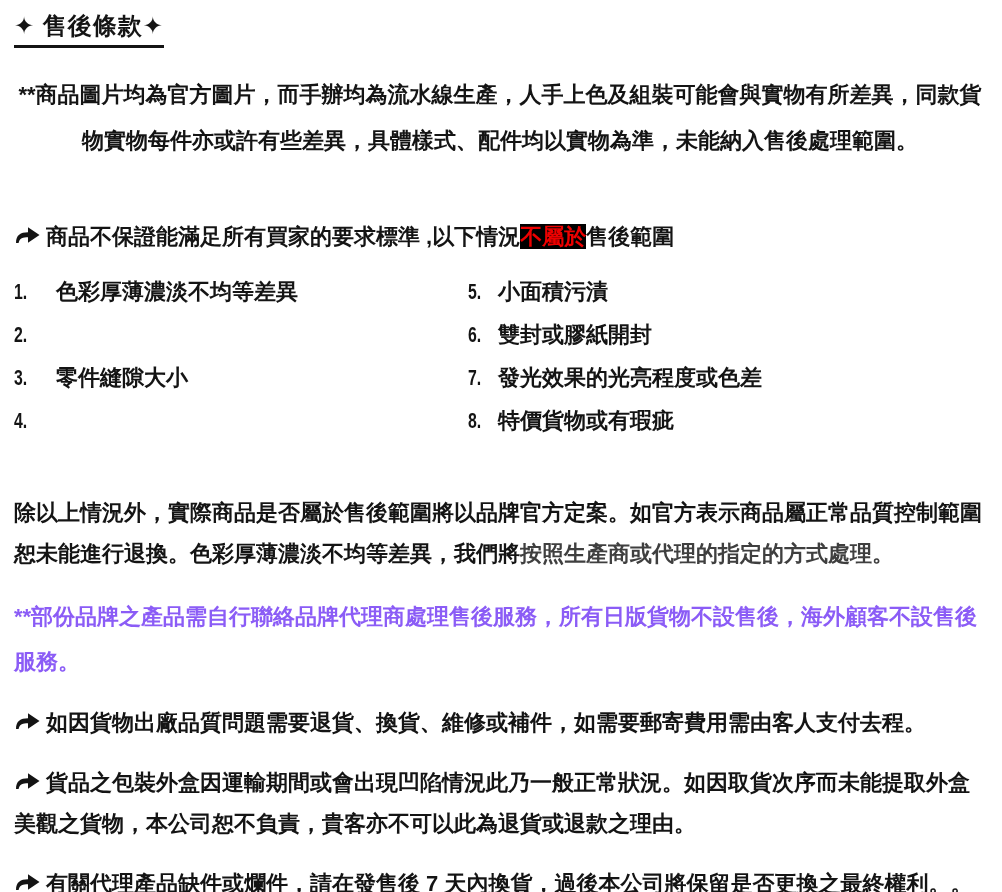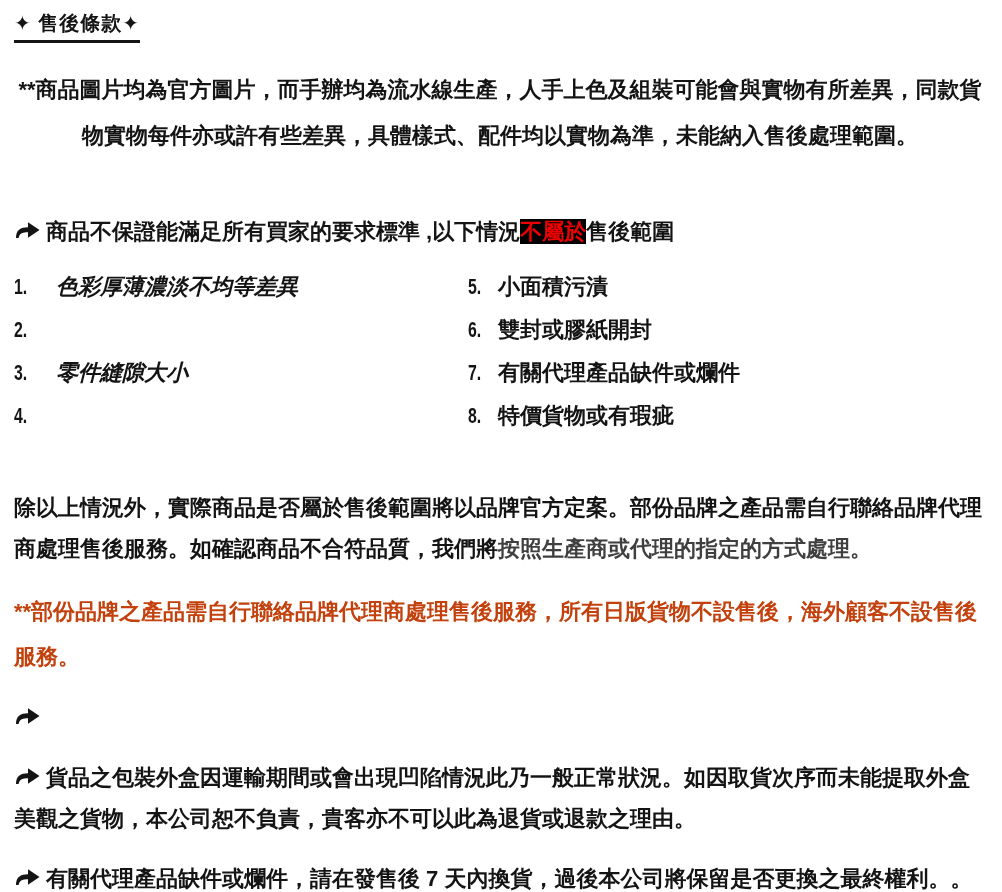--- a/index.html
+++ b/index.html
@@ -8,21 +8,21 @@
     width: 1002px;
     height: 892px;
     overflow: hidden;
     font-family: "Liberation Sans", "DejaVu Sans", sans-serif;
     font-weight: 700;
     color: #141414;
     padding: 10px 16px 0 14px;
   }
   .title {
     display: inline-block;
-    font-size: 20px;
+    font-size: 24px;
     letter-spacing: 1px;
     border-bottom: 3px solid #141414;
     padding-bottom: 3px;
     margin-bottom: 24px;
   }
   p, .line { font-size: 22px; }
   .intro {
     line-height: 46px;
     margin-bottom: 52px;
     text-align: center;
@@ -44,30 +44,30 @@
     font-size: 22px;
     line-height: 32px;
   }
   .num-item .num {
     font-family: "Liberation Sans", "DejaVu Sans", sans-serif;
     transform: scaleX(0.72);
     transform-origin: left center;
     display: inline-block;
   }
   .col-left .num { width: 40px; }
-  .col-left .text { margin-left: 2px; font-style: italic; }
+  .col-left .text { margin-left: 2px; }
   .col-right { padding-left: 2px; }
   .col-right .num { width: 30px; }
   .decision {
     line-height: 41px;
     margin-bottom: 20px;
   }
   .decision .gray { color: #3f3f3f; text-align: right; }
   .red-note {
-    color: #c2410c;
+    color: #8b5cf6;
     line-height: 45px;
     margin-bottom: 18px;
   }
   .arrow-para {
     font-size: 22px;
     line-height: 41px;
     margin-bottom: 19px;
     text-indent: 0;
   }
   .arrow-para .arrow-wrap {
@@ -110,35 +110,35 @@
   <div class="num-item col-right">
       <span class="num">5.</span>
       <span class="text">小面積污漬</span>
     </div>
   <div class="num-item col-right">
       <span class="num">6.</span>
       <span class="text">雙封或膠紙開封</span>
     </div>
   <div class="num-item col-right">
       <span class="num">7.</span>
-      <span class="text">有關代理產品缺件或爛件</span>
+      <span class="text">發光效果的光亮程度或色差</span>
     </div>
   <div class="num-item col-right">
       <span class="num">8.</span>
       <span class="text">特價貨物或有瑕疵</span>
     </div>
 </div>
 
-<p class="decision"><span>除以上情況外，實際商品是否屬於售後範圍將以品牌官方定案。部份品牌之產品需自行聯絡品牌代理商處理售後服務。如確認商品不合符品質，我們將</span><span class="gray">按照生產商或代理的指定的方式處理。</span></p>
+<p class="decision"><span>除以上情況外，實際商品是否屬於售後範圍將以品牌官方定案。如官方表示商品屬正常品質控制範圍恕未能進行退換。色彩厚薄濃淡不均等差異，我們將</span><span class="gray">按照生產商或代理的指定的方式處理。</span></p>
 
 <p class="red-note">**部份品牌之產品需自行聯絡品牌代理商處理售後服務，所有日版貨物不設售後，海外顧客不設售後服務。</p>
 
 <p class="arrow-para"><span class="arrow-wrap"><svg viewBox="0 0 27 19">
         <path fill="#141414" d="M2 17 C2 9 6.5 6.2 14 6.2 L14 1.2 L25.5 9 L14 16.8 L14 11.2 C9 11.2 5.5 12.2 4.6 17 Z"></path>
-      </svg></span></p>
+      </svg></span><span>如因貨物出廠品質問題需要退貨、換貨、維修或補件，如需要郵寄費用需由客人支付去程。</span></p>
 
 <p class="arrow-para"><span class="arrow-wrap"><svg viewBox="0 0 27 19">
         <path fill="#141414" d="M2 17 C2 9 6.5 6.2 14 6.2 L14 1.2 L25.5 9 L14 16.8 L14 11.2 C9 11.2 5.5 12.2 4.6 17 Z"></path>
       </svg></span><span>貨品之包裝外盒因運輸期間或會出現凹陷情況此乃一般正常狀況。如因取貨次序而未能提取外盒美觀之貨物，本公司恕不負責，貴客亦不可以此為退貨或退款之理由。</span></p>
 
 <p class="arrow-para"><span class="arrow-wrap"><svg viewBox="0 0 27 19">
         <path fill="#141414" d="M2 17 C2 9 6.5 6.2 14 6.2 L14 1.2 L25.5 9 L14 16.8 L14 11.2 C9 11.2 5.5 12.2 4.6 17 Z"></path>
       </svg></span><span>有關代理產品缺件或爛件，請在發售後 7 天內換貨，過後本公司將保留是否更換之最終權利。。</span></p>
 
 

